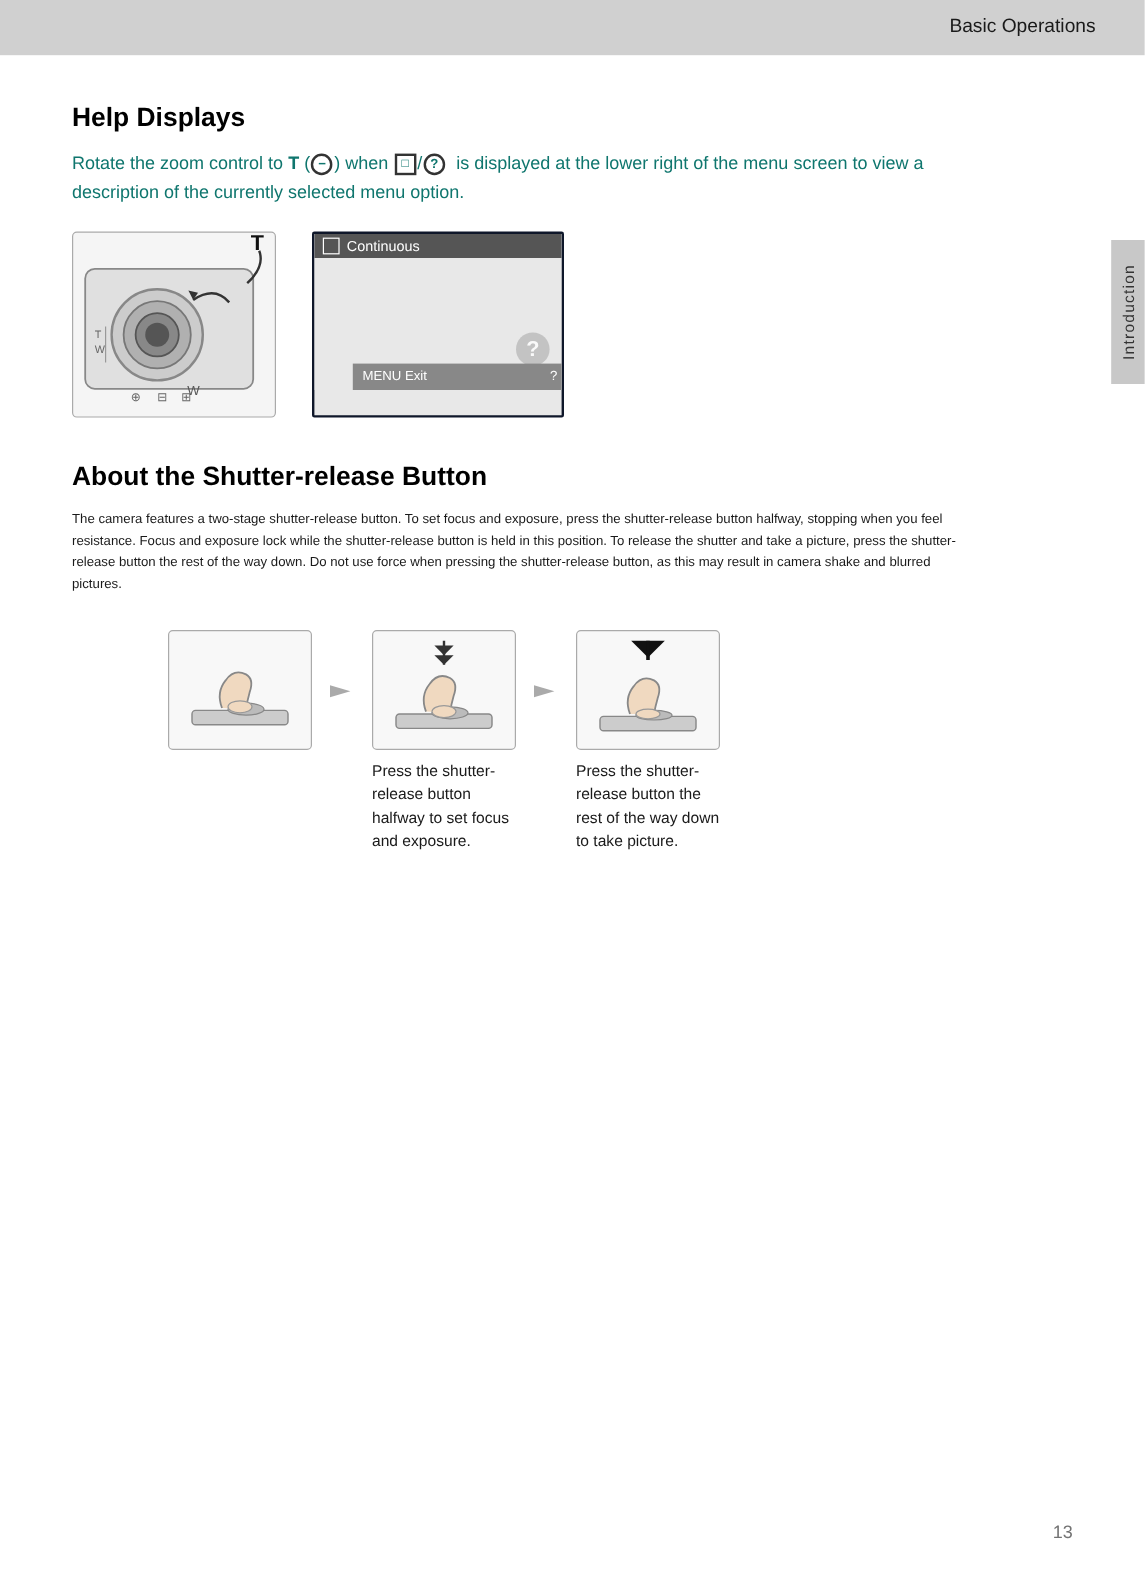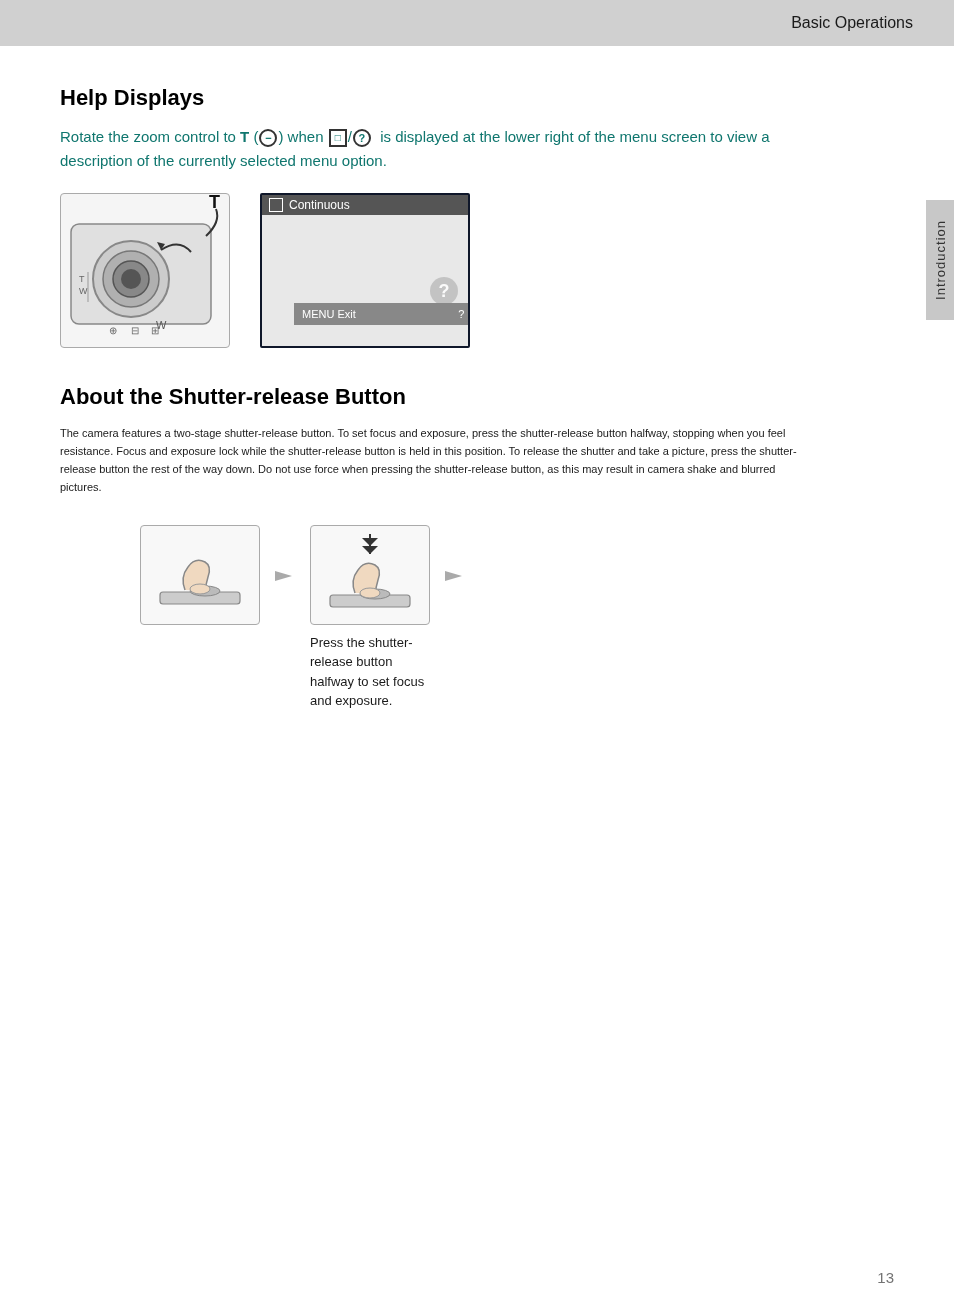--- a/index.html
+++ b/index.html
@@ -381,19 +381,36 @@
         </div>
         <div class="shutter-caption">Press the shutter-release button halfway to set focus and exposure.</div>
       </div>
 
       <div class="arrow-step">
         <svg width="30" height="30" viewBox="0 0 30 30">
           <polygon points="5,10 5,20 22,15" fill="#aaa"></polygon>
         </svg>
       </div>
 
+      <div class="shutter-step">
+        <div class="shutter-img-box">
+          <svg width="100" height="85" viewBox="0 0 100 85">
+
+            <polygon points="36,2 50,16 64,2" fill="#111"></polygon>
+            <line x1="50" y1="2" x2="50" y2="18" stroke="#111" stroke-width="3"></line>
+
+            <rect x="10" y="65" width="80" height="12" rx="3" fill="#ccc" stroke="#888" stroke-width="1.2"></rect>
+
+            <ellipse cx="55" cy="64" rx="15" ry="4" fill="#bbb" stroke="#888" stroke-width="1"></ellipse>
+
+            <path d="M 35 63 Q 30 50 38 40 Q 45 30 55 35 Q 62 39 58 50 Q 56 57 55 63" stroke="#888" stroke-width="1.5" fill="#f0d9c0"></path>
+            <ellipse cx="50" cy="63" rx="10" ry="4" fill="#f0d9c0" stroke="#999" stroke-width="1"></ellipse>
+          </svg>
+        </div>
+        <div class="shutter-caption">Press the shutter-release button the rest of the way down to take picture.</div>
+      </div>
 
     </div>
   </div>
 
 </div>
 
 <div class="page-number">13</div>
 
 </body></html>

